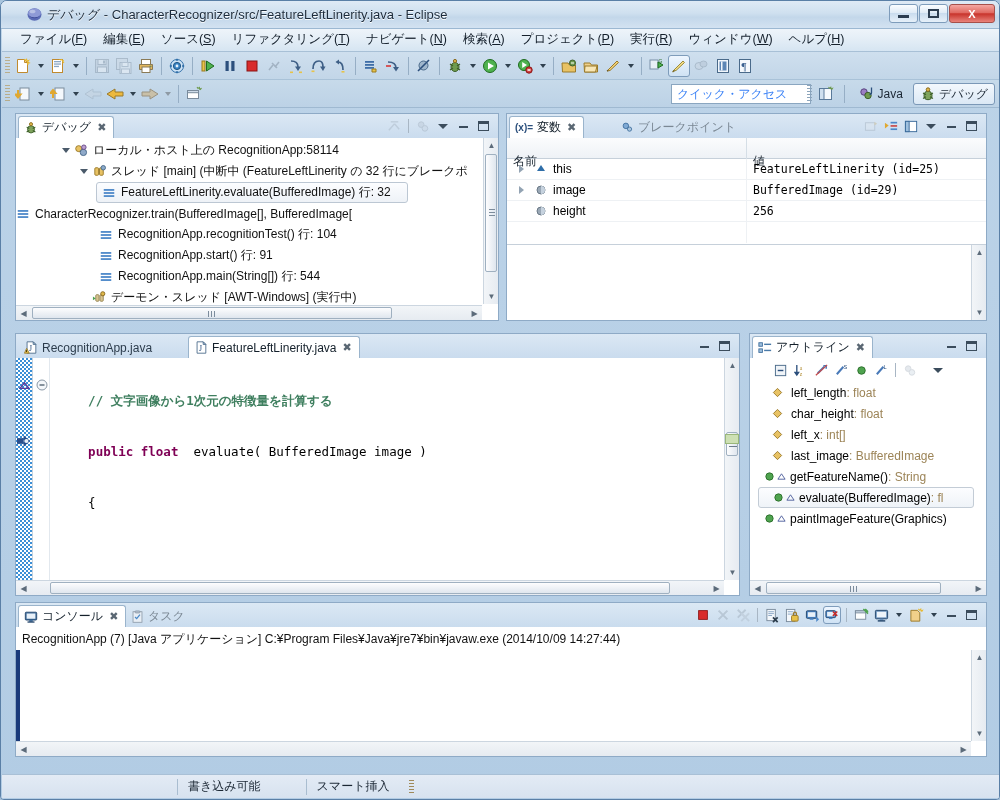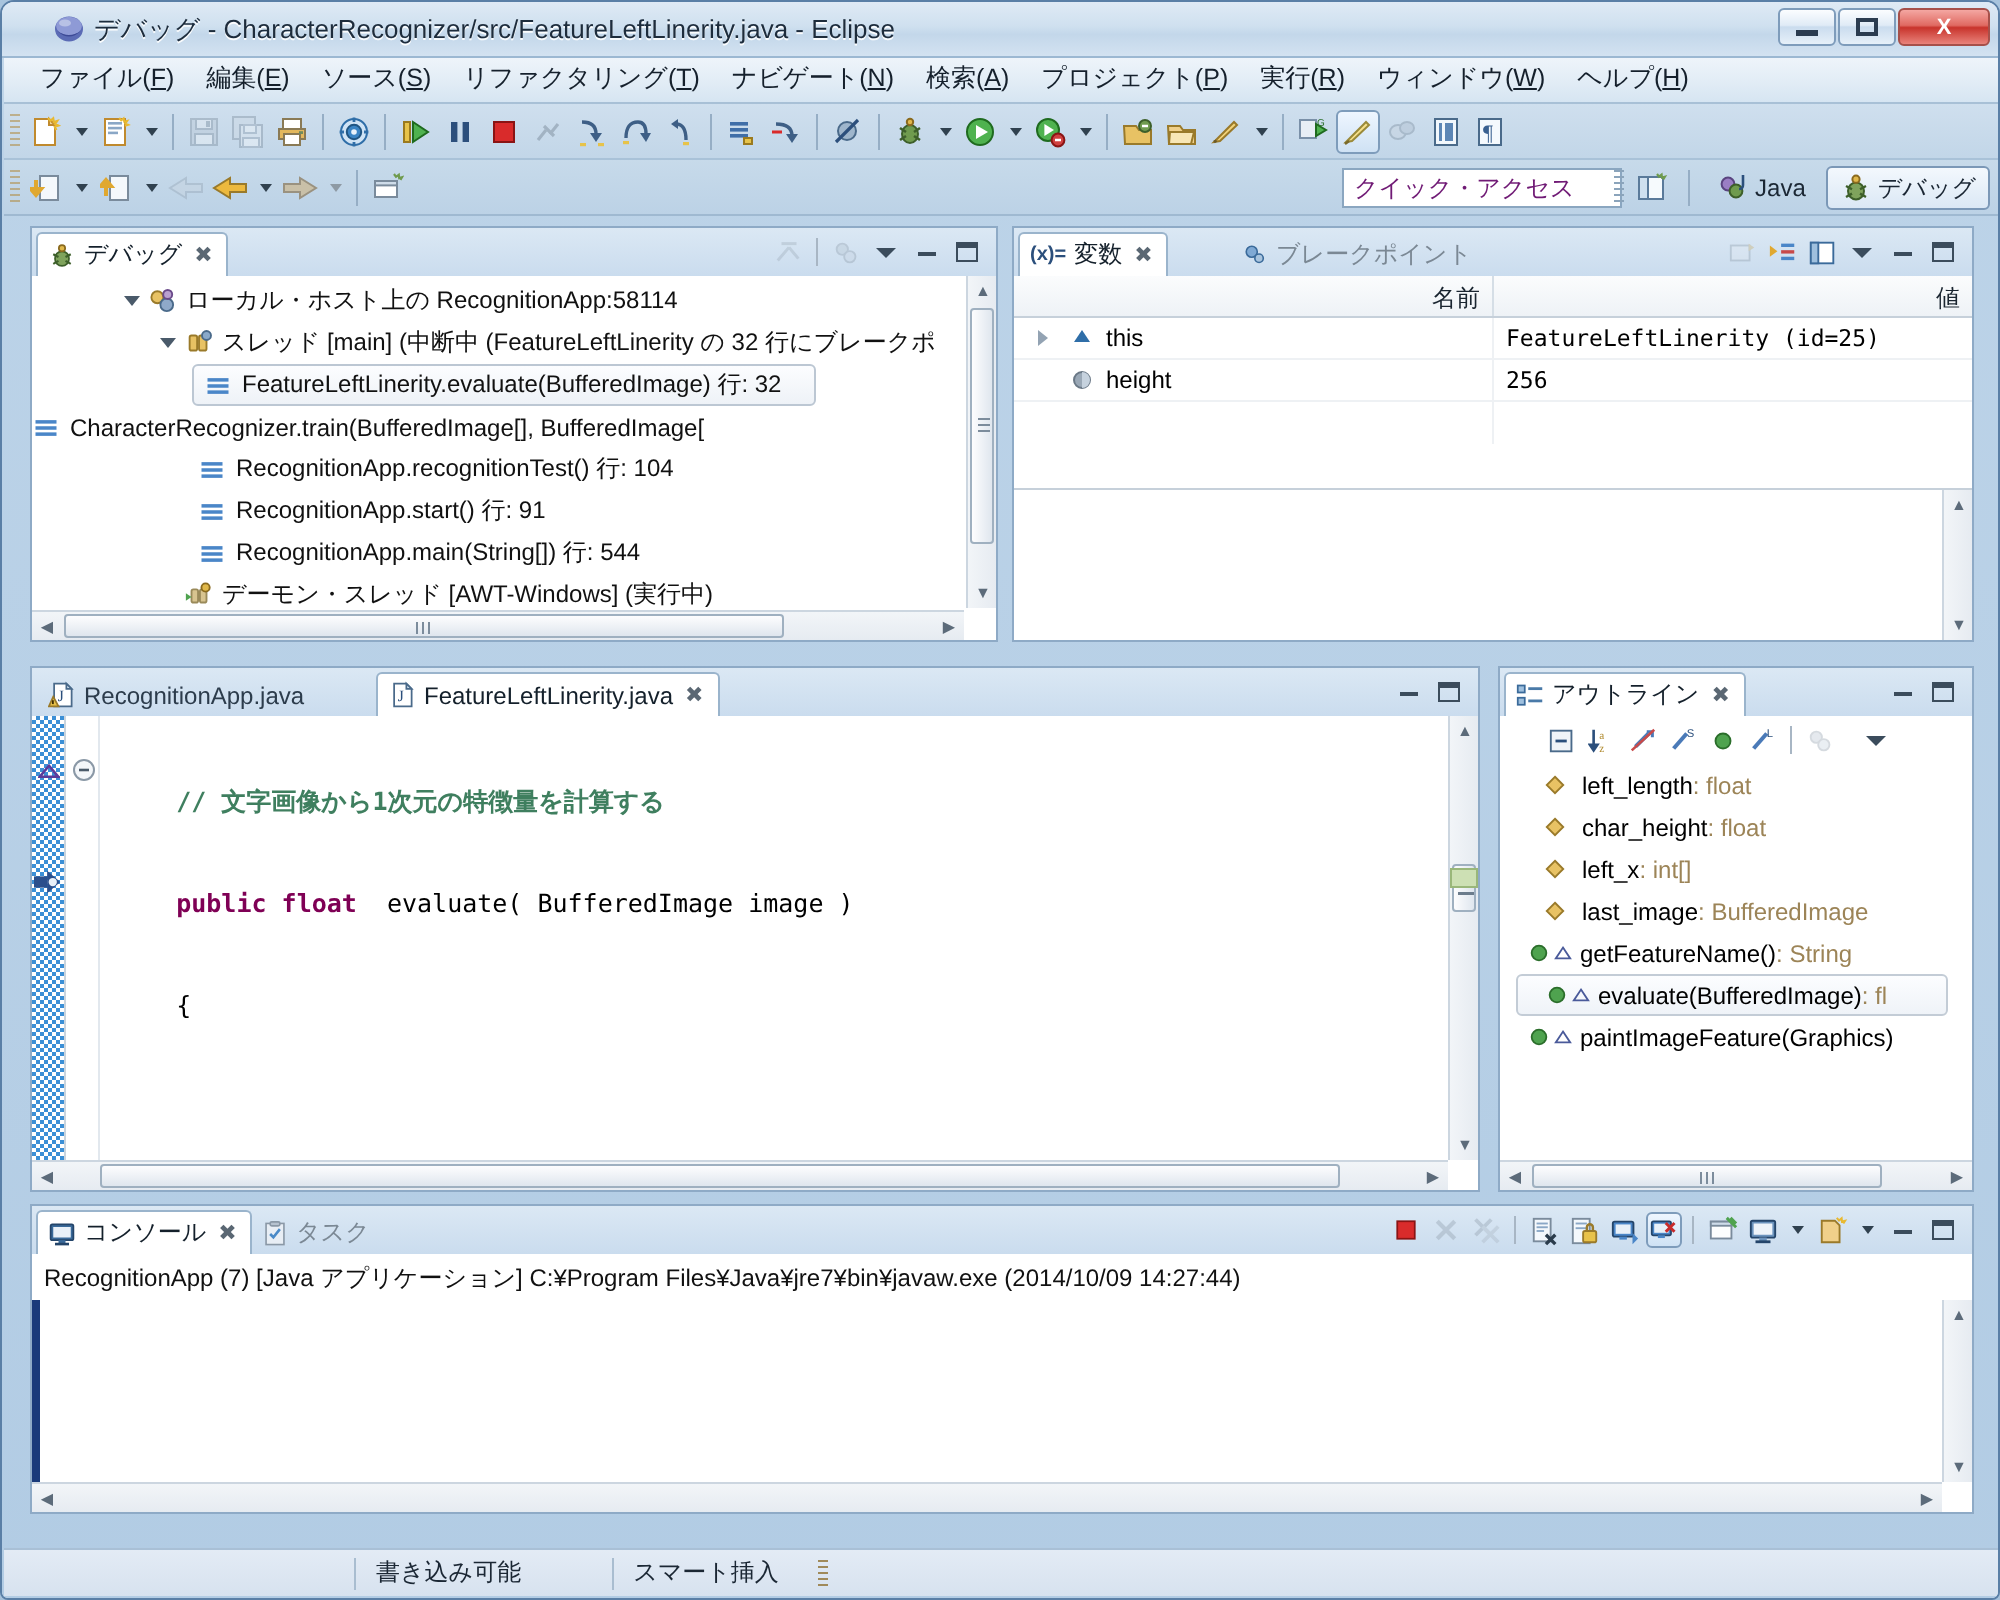--- a/index.html
+++ b/index.html
@@ -224,21 +224,21 @@
   }
 
   
   .thead {
     display:flex; height:21px;
     background: linear-gradient(180deg,#fbfcfd 0%,#eef2f6 100%);
     border-bottom:1px solid #c6d0da;
     font-size:12px; color:#1a2530;
   }
   .thead > div {
-    padding:3px 6px; border-right:1px solid #d5dee6;text-align:right;
+    padding:15px 6px; border-right:1px solid #d5dee6;
   }
   .vrow { display:flex; height:21px; font-size:12px; border-bottom:1px solid #eef1f4; }
   .vrow .c1 { width:240px; border-right:1px solid #eef1f4; display:flex; align-items:center; }
   .vrow .c2 { flex:1; padding-left:6px; display:flex; align-items:center;
               font-family:"DejaVu Sans Mono", monospace; font-size:11.5px; }
 
   
   #code-area {
     position:absolute; left:0; top:0; right:15px; bottom:15px;
     background:#fff; overflow:hidden;
@@ -600,21 +600,21 @@
     <div class="tbi">
       <svg width="16" height="16" viewBox="0 0 16 16">
         <rect x="1.5" y="4.5" width="11" height="8" fill="#fff" stroke="#7a8b9c"></rect>
         <rect x="1.5" y="4.5" width="11" height="2.2" fill="#cfdce9" stroke="#7a8b9c"></rect>
         <path d="M11 1 l1 1.4 1.4-1 .2 1.6 1.4-.4-.8 1.3" fill="none" stroke="#6f9b4e" stroke-width="1.1"></path>
       </svg>
     </div>
   </div>
 
   <div id="quickaccess">
-    <span style="color:#701a75">クイック・アクセス</span>
+    <span style="color:#3b82f6">クイック・アクセス</span>
   </div>
 
   <div id="perspbar">
     <div class="pgrip"></div>
     <div class="tbi">
       <svg width="16" height="16" viewBox="0 0 16 16">
         <rect x="1.5" y="2.5" width="12" height="11" fill="#f6fafd" stroke="#5a7a9a"></rect>
         <rect x="1.5" y="2.5" width="4.5" height="11" fill="#cfe0ef" stroke="#5a7a9a"></rect>
         <path d="M10.5 1 l1 1.3 1.3-1 .2 1.5 1.4-.4-.8 1.3" fill="none" stroke="#6f9b4e" stroke-width="1.1"></path>
       </svg>
@@ -843,20 +843,33 @@
         <div class="c1">
           <span class="twisty closed" style="margin-left:8px"></span>
           <span style="margin:0 6px 0 8px;">
             <svg width="12" height="12" viewBox="0 0 12 12">
                 <path d="M6 2 L10 8 L2 8 Z" fill="#2f6ea8"></path>
               </svg>
           </span>
           <span>this</span>
         </div>
         <div class="c2">FeatureLeftLinerity  (id=25)</div>
+      </div>
+      <div class="vrow">
+        <div class="c1">
+          <span class="twisty closed" style="margin-left:8px"></span>
+          <span style="margin:0 6px 0 8px;">
+            <svg width="12" height="12" viewBox="0 0 12 12">
+                <circle cx="6" cy="6" r="4" fill="#9aa8b6" stroke="#6a7886"></circle>
+                <path d="M6 2 A4 4 0 0 1 6 10 Z" fill="#c6d2de"></path>
+              </svg>
+          </span>
+          <span>image</span>
+        </div>
+        <div class="c2">BufferedImage  (id=29)</div>
       </div>
       <div class="vrow">
         <div class="c1">
           <span class="twisty" style="margin-left:8px"></span>
           <span style="margin:0 6px 0 8px;">
             <svg width="12" height="12" viewBox="0 0 12 12">
                 <circle cx="6" cy="6" r="4" fill="#9aa8b6" stroke="#6a7886"></circle>
                 <path d="M6 2 A4 4 0 0 1 6 10 Z" fill="#c6d2de"></path>
               </svg>
           </span>

